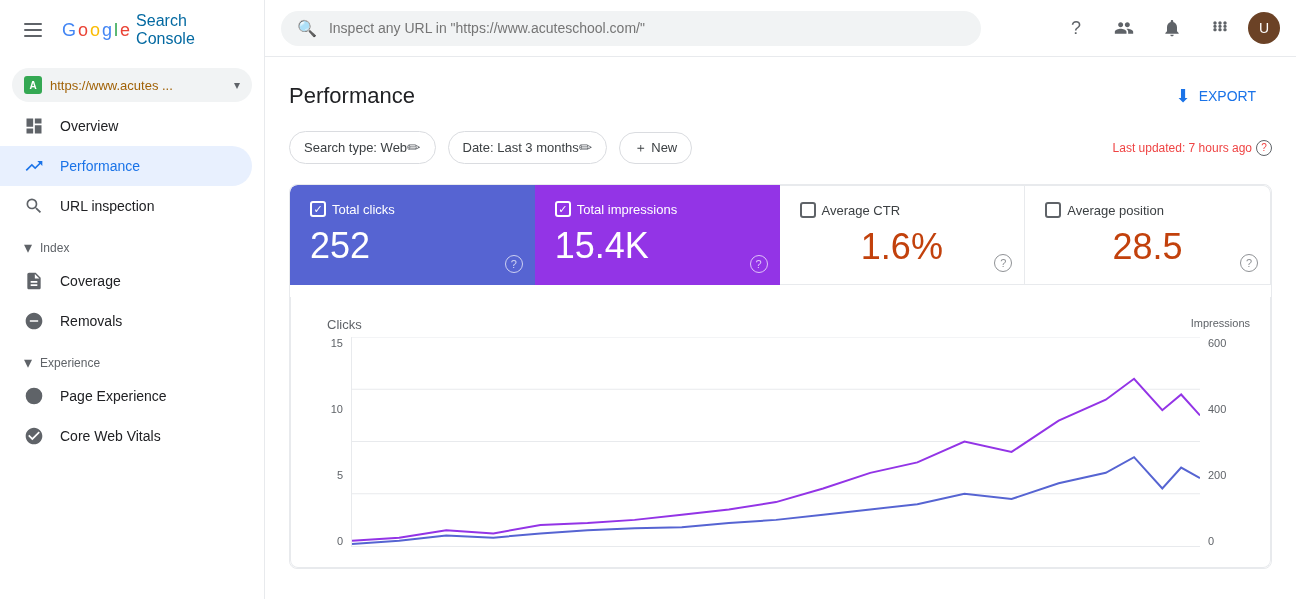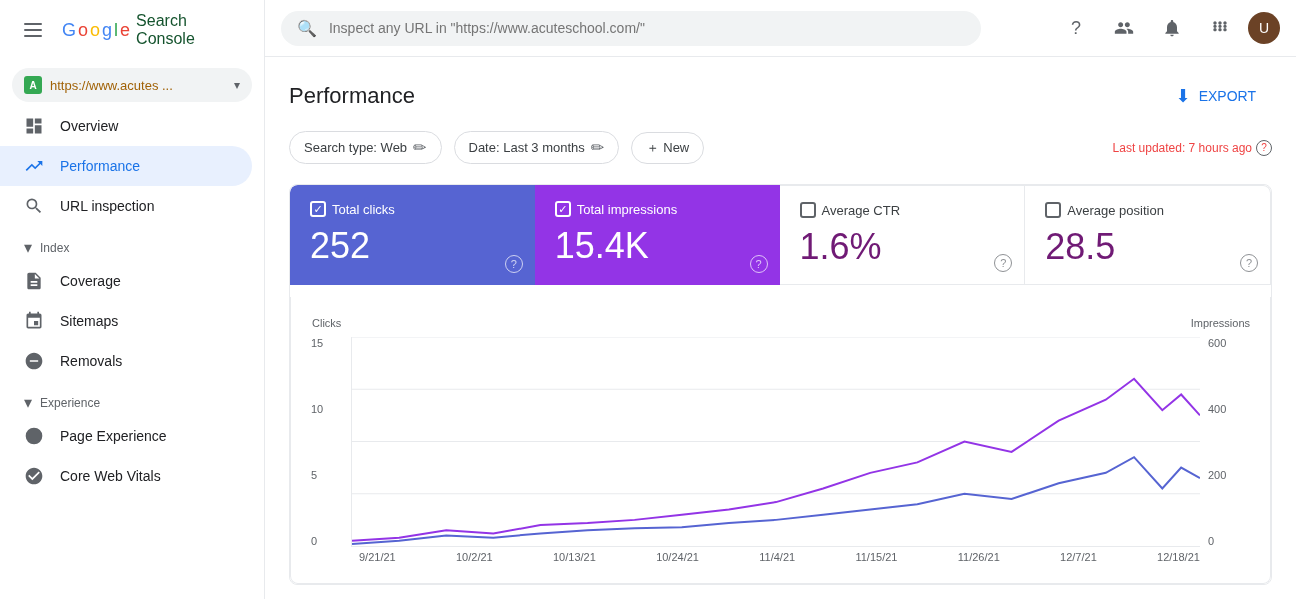--- a/index.html
+++ b/index.html
@@ -10,21 +10,21 @@
     .sidebar-header { display: flex; align-items: center; gap: 12px; padding: 12px 16px; border-bottom: none; }
     .hamburger-icon { cursor: pointer; display: flex; flex-direction: column; gap: 4px; padding: 8px; }
     .hamburger-icon span { display: block; width: 18px; height: 2px; background: #5f6368; border-radius: 1px; }
     .google-logo { display: flex; align-items: center; gap: 2px; font-size: 18px; font-weight: 500; }
     .logo-g { color: #4285f4; }
     .logo-o1 { color: #ea4335; }
     .logo-o2 { color: #fbbc04; }
     .logo-g2 { color: #4285f4; }
     .logo-l { color: #34a853; }
     .logo-e { color: #ea4335; }
-    .logo-sc { color: #14532d; font-size: 16px; margin-left: 4px; }
+    .logo-sc { color: #0369a1; font-size: 16px; margin-left: 4px; }
 
     .site-selector { display: flex; align-items: center; gap: 8px; margin: 8px 12px 4px; padding: 8px 12px; border-radius: 24px; background: #f1f3f4; cursor: pointer; }
     .site-favicon { width: 18px; height: 18px; background: #34a853; border-radius: 3px; display: flex; align-items: center; justify-content: center; color: white; font-size: 10px; font-weight: bold; }
     .site-url { font-size: 13px; color: #a16207; flex: 1; white-space: nowrap; overflow: hidden; text-overflow: ellipsis; }
     .dropdown-arrow { color: #5f6368; font-size: 12px; }
 
     .nav-item { display: flex; align-items: center; gap: 16px; padding: 10px 24px; cursor: pointer; border-radius: 0 24px 24px 0; margin-right: 12px; color: #202124; font-size: 14px; }
     .nav-item.active { background: #e8f0fe; color: #1a73e8; font-weight: 500; }
     .nav-icon { width: 20px; height: 20px; display: flex; align-items: center; justify-content: center; color: #5f6368; }
     .nav-item.active .nav-icon { color: #1a73e8; }
@@ -46,47 +46,47 @@
 
     
     .content { flex: 1; overflow-y: auto; padding: 20px 24px; }
 
     .content-header { display: flex; align-items: center; justify-content: space-between; margin-bottom: 16px; }
     .page-title { font-size: 22px; font-weight: 400; color: #202124; }
     .export-btn { display: flex; align-items: center; gap: 8px; padding: 8px 16px; border: none; background: transparent; cursor: pointer; color: #1a73e8; font-size: 14px; font-weight: 500; }
     .export-icon { font-size: 18px; }
 
     .filter-bar { display: flex; align-items: center; gap: 12px; margin-bottom: 20px; }
-    .filter-chip { display: flex; align-items: center; gap: 6px; padding: 6px 14px; border: 1px solid #dadce0; border-radius: 20px; cursor: pointer; font-size: 13px; color: #3c4043; background: #fff; }
+    .filter-chip { display: flex; align-items: center; padding: 6px 14px; border: 1px solid #dadce0; border-radius: 20px; cursor: pointer; font-size: 13px; color: #3c4043; background: #fff; }
     .filter-chip .edit-icon { color: #5f6368; font-size: 16px; }
     .new-btn { display: flex; align-items: center; gap: 4px; padding: 6px 14px; border: 1px solid #dadce0; border-radius: 20px; cursor: pointer; font-size: 13px; color: #3c4043; background: #fff; }
     .last-updated { margin-left: auto; font-size: 12px; color: #ef4444; display: flex; align-items: center; gap: 4px; }
 
     
     .metrics-row { display: flex; margin-bottom: 12px; }
     .metric-card { padding: 16px 20px; position: relative; min-width: 170px; }
     .metric-card.blue { background: #5664d2; color: white; border-radius: 8px 0 0 0; }
     .metric-card.purple { background: #9334e6; color: white; border-radius: 0; }
     .metric-card.white { background: #fff; border: 1px solid #e8eaed; border-left: none; }
     .metric-card.white:last-child { border-radius: 0 8px 0 0; }
     .metric-label { display: flex; align-items: center; gap: 6px; font-size: 13px; margin-bottom: 8px; }
     .metric-checkbox { width: 16px; height: 16px; border: 2px solid currentColor; border-radius: 3px; display: flex; align-items: center; justify-content: center; flex-shrink: 0; }
     .metric-checkbox.checked::after { content: '✓'; font-size: 11px; }
     .metric-checkbox-unchecked { width: 16px; height: 16px; border: 2px solid #5f6368; border-radius: 3px; flex-shrink: 0; }
     .metric-value { font-size: 36px; font-weight: 400; }
-    .metric-card.white .metric-value { color: #701a75; }
+    .metric-card.white .metric-value { color: #c2410c; text-align: center; }
     .metric-help { position: absolute; bottom: 12px; right: 12px; width: 18px; height: 18px; border-radius: 50%; border: 1px solid currentColor; display: flex; align-items: center; justify-content: center; font-size: 11px; cursor: pointer; opacity: 0.7; }
     .metric-card.white .metric-help { color: #5f6368; border-color: #5f6368; }
     .metric-label-text { font-size: 13px; }
     .metric-card.white .metric-label-text { color: #3c4043; }
 
     
     .chart-container { background: #fff; border: 1px solid #e8eaed; border-top: none; border-radius: 0 0 8px 8px; padding: 20px; position: relative; }
     .chart-axes { display: flex; position: relative; height: 210px; }
-    .y-axis-left { display: flex; flex-direction: column; justify-content: space-between; align-items: flex-start; padding-right: 8px; font-size: 11px; color: #5f6368; width: 40px; }
+    .y-axis-left { display: flex; flex-direction: column; justify-content: space-between; align-items: flex-end; padding-right: 8px; font-size: 11px; color: #5f6368; width: 40px; }
     .y-axis-right { display: flex; flex-direction: column; justify-content: space-between; align-items: flex-start; padding-left: 8px; font-size: 11px; color: #5f6368; width: 50px; }
     .chart-area { flex: 1; position: relative; border-left: 1px solid #e8eaed; border-bottom: 1px solid #e8eaed; }
     .chart-svg { width: 100%; height: 100%; }
     .x-axis { display: flex; justify-content: space-between; padding: 4px 0 0 48px; font-size: 11px; color: #5f6368; margin-right: 50px; }
   </style>
 </head>
 <body>
 
 <div class="sidebar">
   <div class="sidebar-header">
@@ -146,28 +146,20 @@
 
   <div class="nav-item">
     <div class="nav-icon">
       <svg width="20" height="20" viewBox="0 0 24 24" fill="currentColor">
           <path d="M14 2H6c-1.1 0-2 .9-2 2v16c0 1.1.9 2 2 2h12c1.1 0 2-.9 2-2V8l-6-6zm2 16H8v-2h8v2zm0-4H8v-2h8v2zm-3-5V3.5L18.5 9H13z"></path>
         </svg>
     </div>
     <span>Coverage</span>
   </div>
 
-  <div class="nav-item">
-    <div class="nav-icon">
-      <svg width="20" height="20" viewBox="0 0 24 24" fill="currentColor">
-          <path d="M17 12h-5v5h5v-5zM16 1v2H8V1H6v2H5c-1.11 0-1.99.9-1.99 2L3 19c0 1.1.89 2 2 2h14c1.1 0 2-.9 2-2V5c0-1.1-.9-2-2-2h-1V1h-2zm3 18H5V8h14v11z"></path>
-        </svg>
-    </div>
-    <span>Sitemaps</span>
-  </div>
 
   <div class="nav-item">
     <div class="nav-icon">
       <svg width="20" height="20" viewBox="0 0 24 24" fill="currentColor">
           <path d="M12 2C6.48 2 2 6.48 2 12s4.48 10 10 10 10-4.48 10-10S17.52 2 12 2zm5 11H7v-2h10v2z"></path>
         </svg>
     </div>
     <span>Removals</span>
   </div>
 
@@ -287,21 +279,21 @@
             <div class="metric-checkbox-unchecked"></div>
             <span class="metric-label-text">Average position</span>
           </div>
           <div class="metric-value">28.5</div>
           <div class="metric-help">?</div>
         </div>
       </div>
 
       <div class="chart-container">
         <div style="position:relative; padding-bottom: 4px;">
-          <span style="position:absolute;top:0;left:1px;font-size:11px;color:#5f6368;">Clicks</span>
+          <span style="position:absolute;top:0;left:16px;font-size:13px;color:#5f6368;">Clicks</span>
           <span style="position:absolute;top:0;right:0;font-size:11px;color:#5f6368;">Impressions</span>
         </div>
         <div class="chart-axes" style="margin-top:16px;">
           <div class="y-axis-left">
             <span>15</span>
             <span>10</span>
             <span>5</span>
             <span>0</span>
           </div>
           <div class="chart-area">
@@ -317,27 +309,16 @@
               <polyline points="0,198 50,195 100,190 150,192 200,188 250,185 300,183 350,182 400,178 450,175 500,170 550,165 600,160 650,150 700,155 750,140 800,130 830,115 860,145 880,125 900,135" fill="none" stroke="#5664d2" stroke-width="2" vector-effect="non-scaling-stroke"></polyline>
             </svg>
           </div>
           <div class="y-axis-right">
             <span>600</span>
             <span>400</span>
             <span>200</span>
             <span>0</span>
           </div>
         </div>
-        <div class="x-axis">
-          <span>9/21/21</span>
-          <span>10/2/21</span>
-          <span>10/13/21</span>
-          <span>10/24/21</span>
-          <span>11/4/21</span>
-          <span>11/15/21</span>
-          <span>11/26/21</span>
-          <span>12/7/21</span>
-          <span>12/18/21</span>
-        </div>
       </div>
     </div>
   </div>
 </div>
 
 </body></html>

